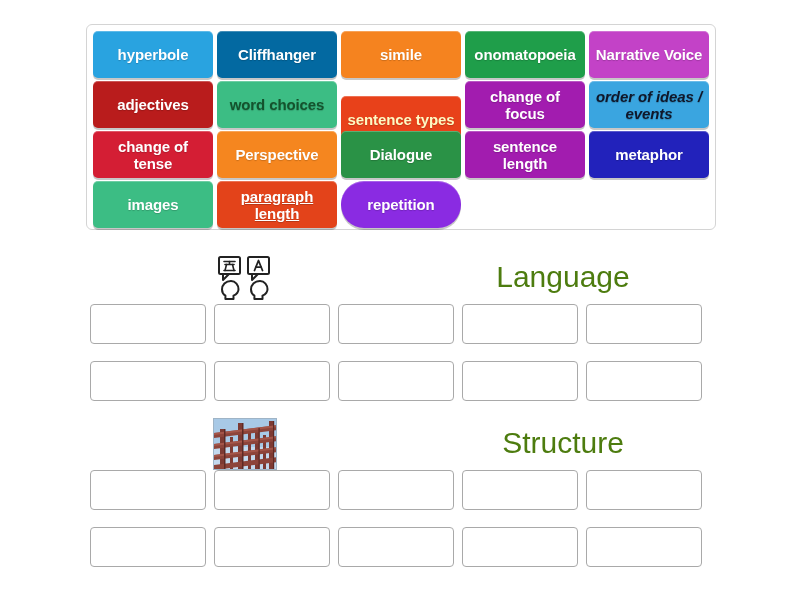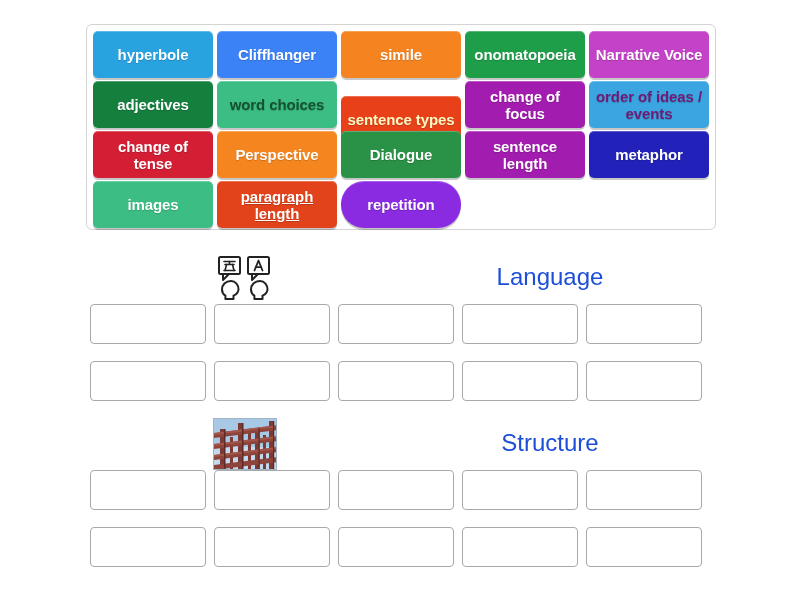--- a/index.html
+++ b/index.html
@@ -95,30 +95,30 @@
   }
   #icon-structure {
     left: 126px;
     top: 0px;
     width: 66px;
     height: 56px;
   }
 
   .category-title {
     position: absolute;
-    left: 314px;
+    left: 327px;
     top: 0;
     width: 300px;
     height: 54px;
     display: flex;
     align-items: center;
     justify-content: center;
-    font-size: 24px;
+    font-size: 30px;
     font-weight: 400;
-    color: #1d4ed8;
+    color: #4d7c0f;
     letter-spacing: 0px;
   }
 
   .dropzone-row {
     display: flex;
     height: 48px;
     margin-bottom: 9px;
   }
 
   .dropzone {
@@ -145,31 +145,31 @@
   .struct-photo svg { display: block; position: absolute; left: 0; top: 0; }
 </style>
 </head>
 <body>
 
 <div id="app">
 
   <div class="tile-bank" id="tile-bank">
       <div class="tile-row">
         <div class="tile" style="background: rgb(41, 163, 224); color: rgb(255, 255, 255);">hyperbole</div>
-        <div class="tile" style="background: #3b82f6; color: rgb(255, 255, 255);">Cliffhanger</div>
+        <div class="tile" style="background: #0369a1; color: rgb(255, 255, 255);">Cliffhanger</div>
         <div class="tile" style="background: rgb(245, 131, 31); color: rgb(255, 255, 255);">simile</div>
         <div class="tile" style="background: rgb(31, 158, 74); color: rgb(255, 255, 255);">onomatopoeia</div>
         <div class="tile" style="background: rgb(195, 66, 199); color: rgb(255, 255, 255);">Narrative Voice</div>
       </div>
       <div class="tile-row">
-        <div class="tile" style="background: #15803d; color: rgb(255, 255, 255);">adjectives</div>
+        <div class="tile" style="background: #b91c1c; color: rgb(255, 255, 255);">adjectives</div>
         <div class="tile" style="background: rgb(60, 189, 132); color: #14532d;">word choices</div>
         <div class="tile" style="background: rgb(232, 65, 26); color: #fef9c3; margin-top: 16px;">sentence types</div>
         <div class="tile" style="background: #a21caf; color: rgb(255, 255, 255);">change of focus</div>
-        <div class="tile" style="background: rgb(58, 165, 224); color: #701a75;">order of ideas / events</div>
+        <div class="tile" style="background: rgb(58, 165, 224); color: #0f172a; font-style: italic;">order of ideas / events</div>
       </div>
       <div class="tile-row">
         <div class="tile" style="background: rgb(212, 30, 52); color: rgb(255, 255, 255);">change of tense</div>
         <div class="tile" style="background: rgb(245, 134, 31); color: rgb(255, 255, 255);">Perspective</div>
         <div class="tile" style="background: rgb(42, 146, 70); color: rgb(255, 255, 255);">Dialogue</div>
         <div class="tile" style="background: #a21caf; color: rgb(255, 255, 255);">sentence length</div>
         <div class="tile" style="background: rgb(34, 34, 187); color: rgb(255, 255, 255);">metaphor</div>
       </div>
       <div class="tile-row">
         <div class="tile" style="background: rgb(60, 189, 132); color: rgb(255, 255, 255);">images</div>

